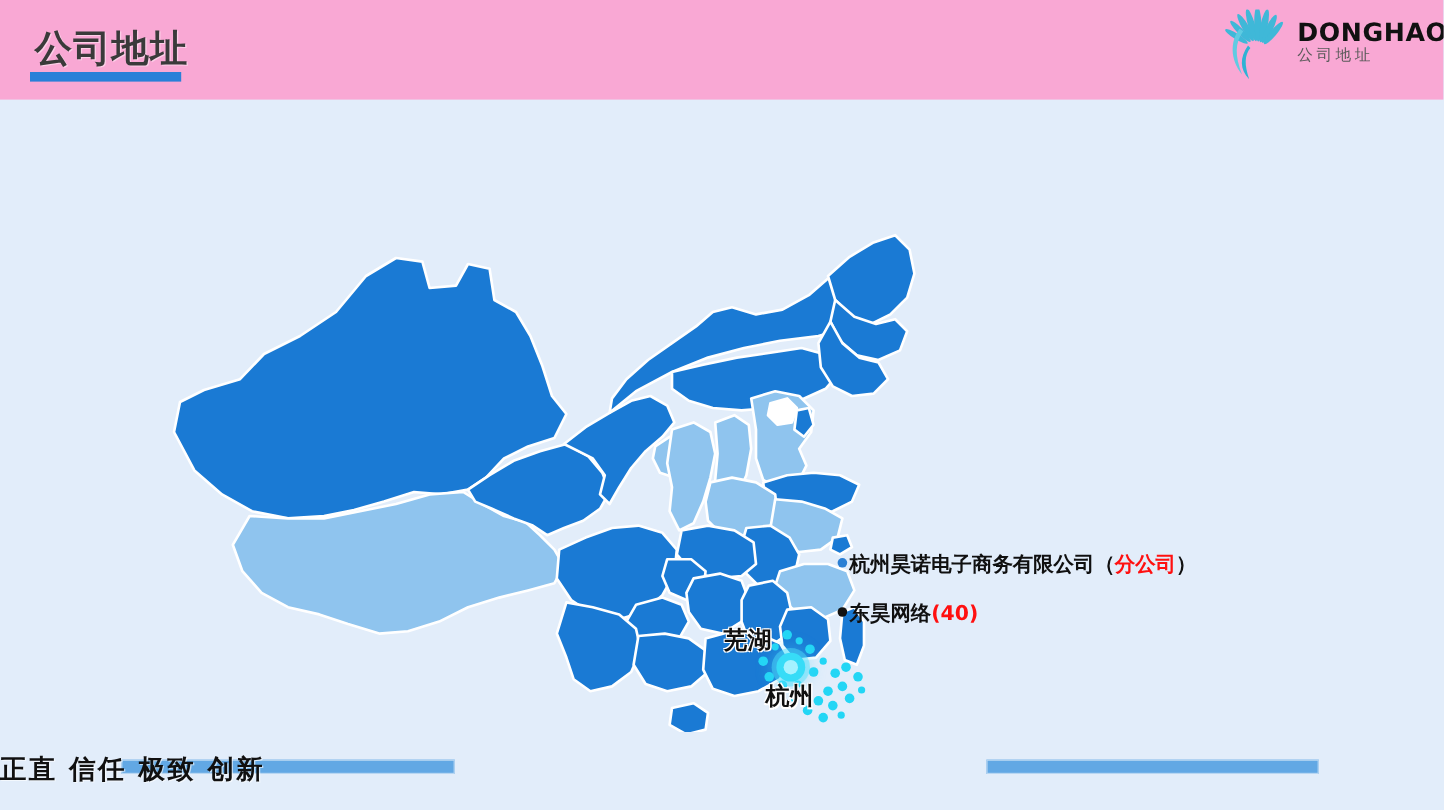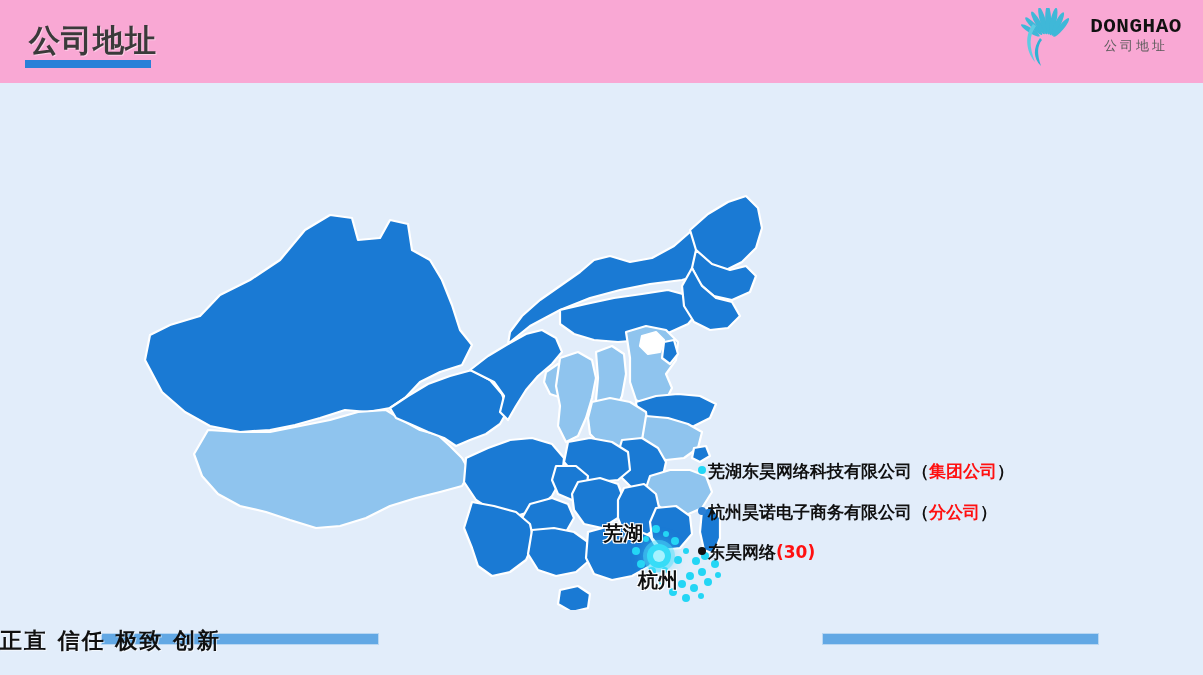--- a/index.html
+++ b/index.html
@@ -54,22 +54,20 @@
   #logo-mark {
     position: absolute;
     left: 0; top: 2px;
     width: 64px; height: 64px;
   }
   #logo-text-wrap {
     position: absolute;
     left: 62px;
     top: 10px;
     width: 110px;
-    text-align: center;
-    font-family: Liberation Mono, monospace;
   }
   #logo-name {
     font-size: 21px;
     font-weight: bold;
     color: #111111;
     letter-spacing: 0.5px;
     line-height: 1.05;
   }
   #logo-sub {
     font-size: 13px;
@@ -311,29 +309,26 @@
     </div>
 
   <div id="hq-marker" style="left: 557px; top: 424px; background: rgb(55, 220, 247);"></div>
 
   <div class="city-label" id="label-wuhu" style="left: 513px; top: 400px;">芜湖</div>
   <div class="city-label" id="label-hangzhou" style="left: 548px; top: 447px;">杭州</div>
 </div>
 
 <div id="legend">
 
-  <div class="legend-row">
-    <span class="legend-bullet b-cyan"></span><span>芜湖东昊网络科技有限公司</span><span class="paren-blk">（</span><span class="paren-red">集团公司</span><span class="paren-blk">）</span>
-  </div>
 
   <div class="legend-row">
     <span class="legend-bullet b-blue"></span><span>杭州昊诺电子商务有限公司</span><span class="paren-blk">（</span><span class="paren-red">分公司</span><span class="paren-blk">）</span>
   </div>
 
   <div class="legend-row">
-    <span class="legend-bullet b-black"></span><span>东昊网络</span><span class="paren-red">(</span><span class="paren-red">30</span><span class="paren-red">)</span>
+    <span class="legend-bullet b-black"></span><span>东昊网络</span><span class="paren-red">(</span><span class="paren-red">40</span><span class="paren-red">)</span>
   </div>
 
 </div>
 
 <div id="footer-bar-left"></div>
 <div id="footer-slogan">正直  信任  极致  创新</div>
 <div id="footer-bar-right"></div>
 
 </body></html>

